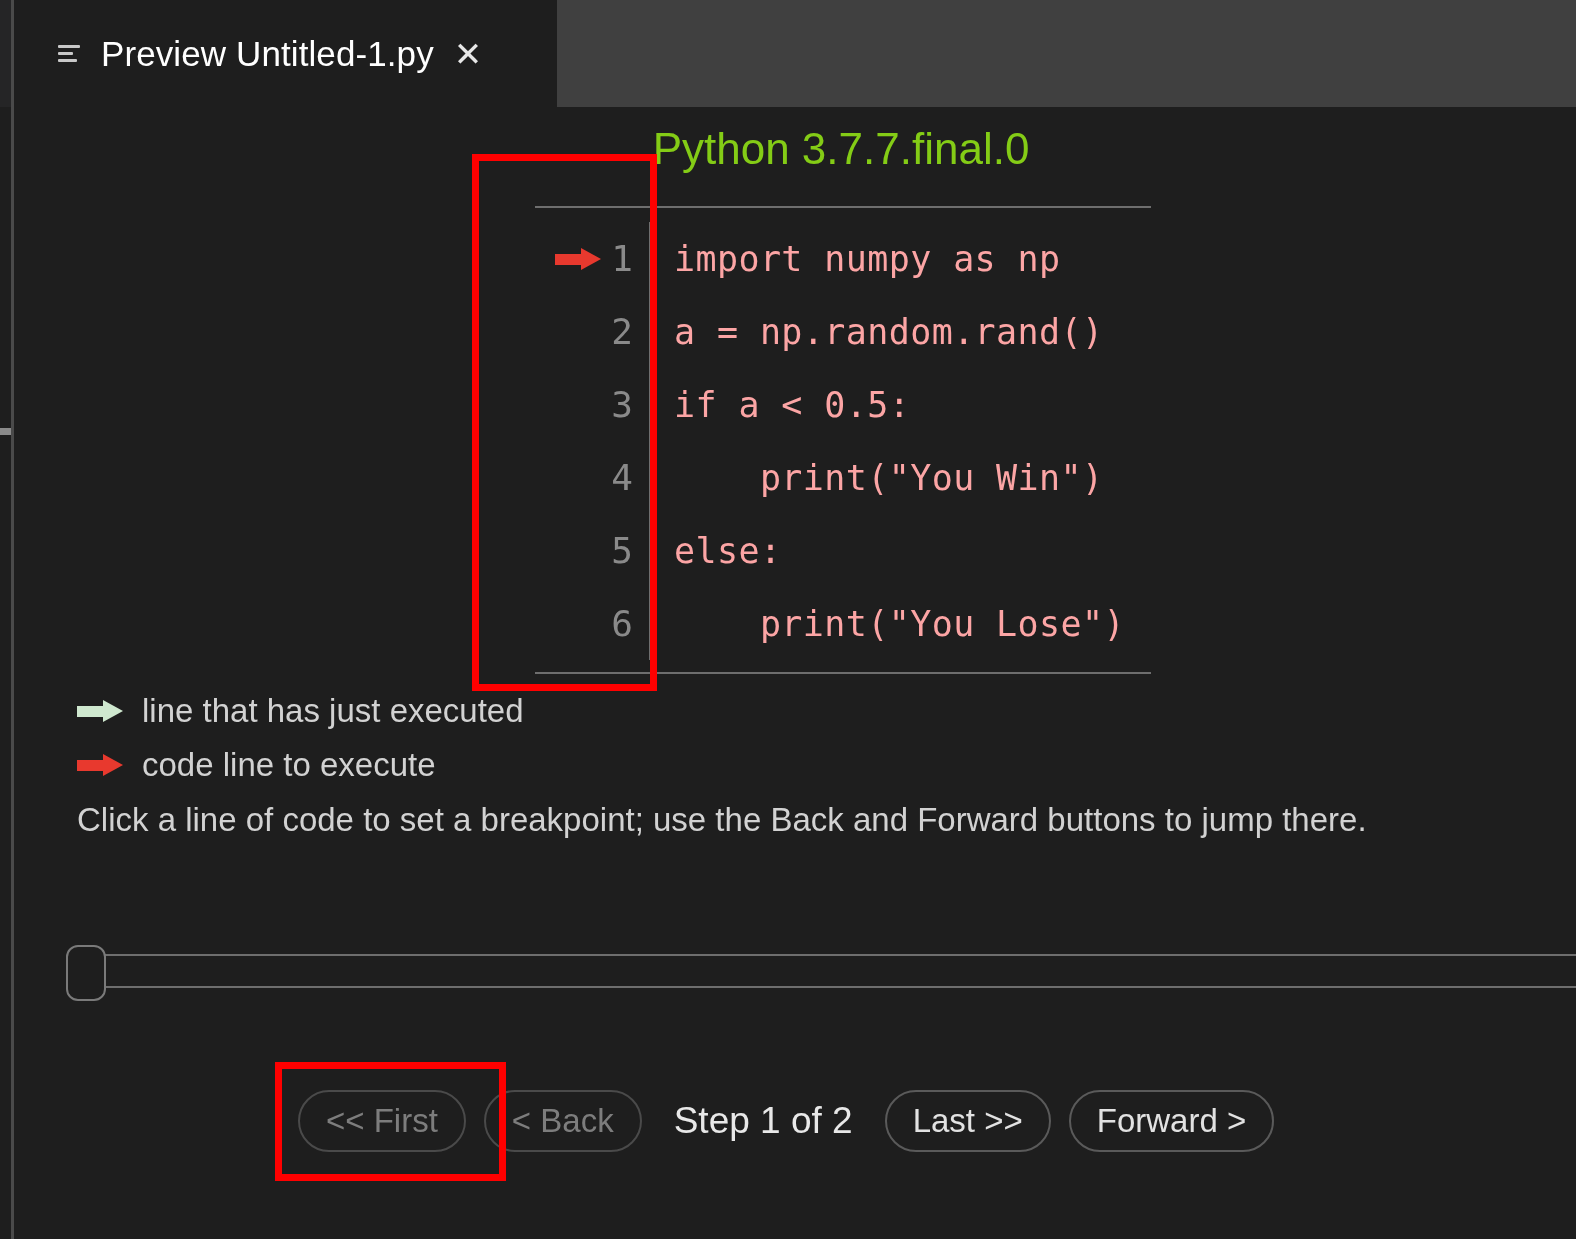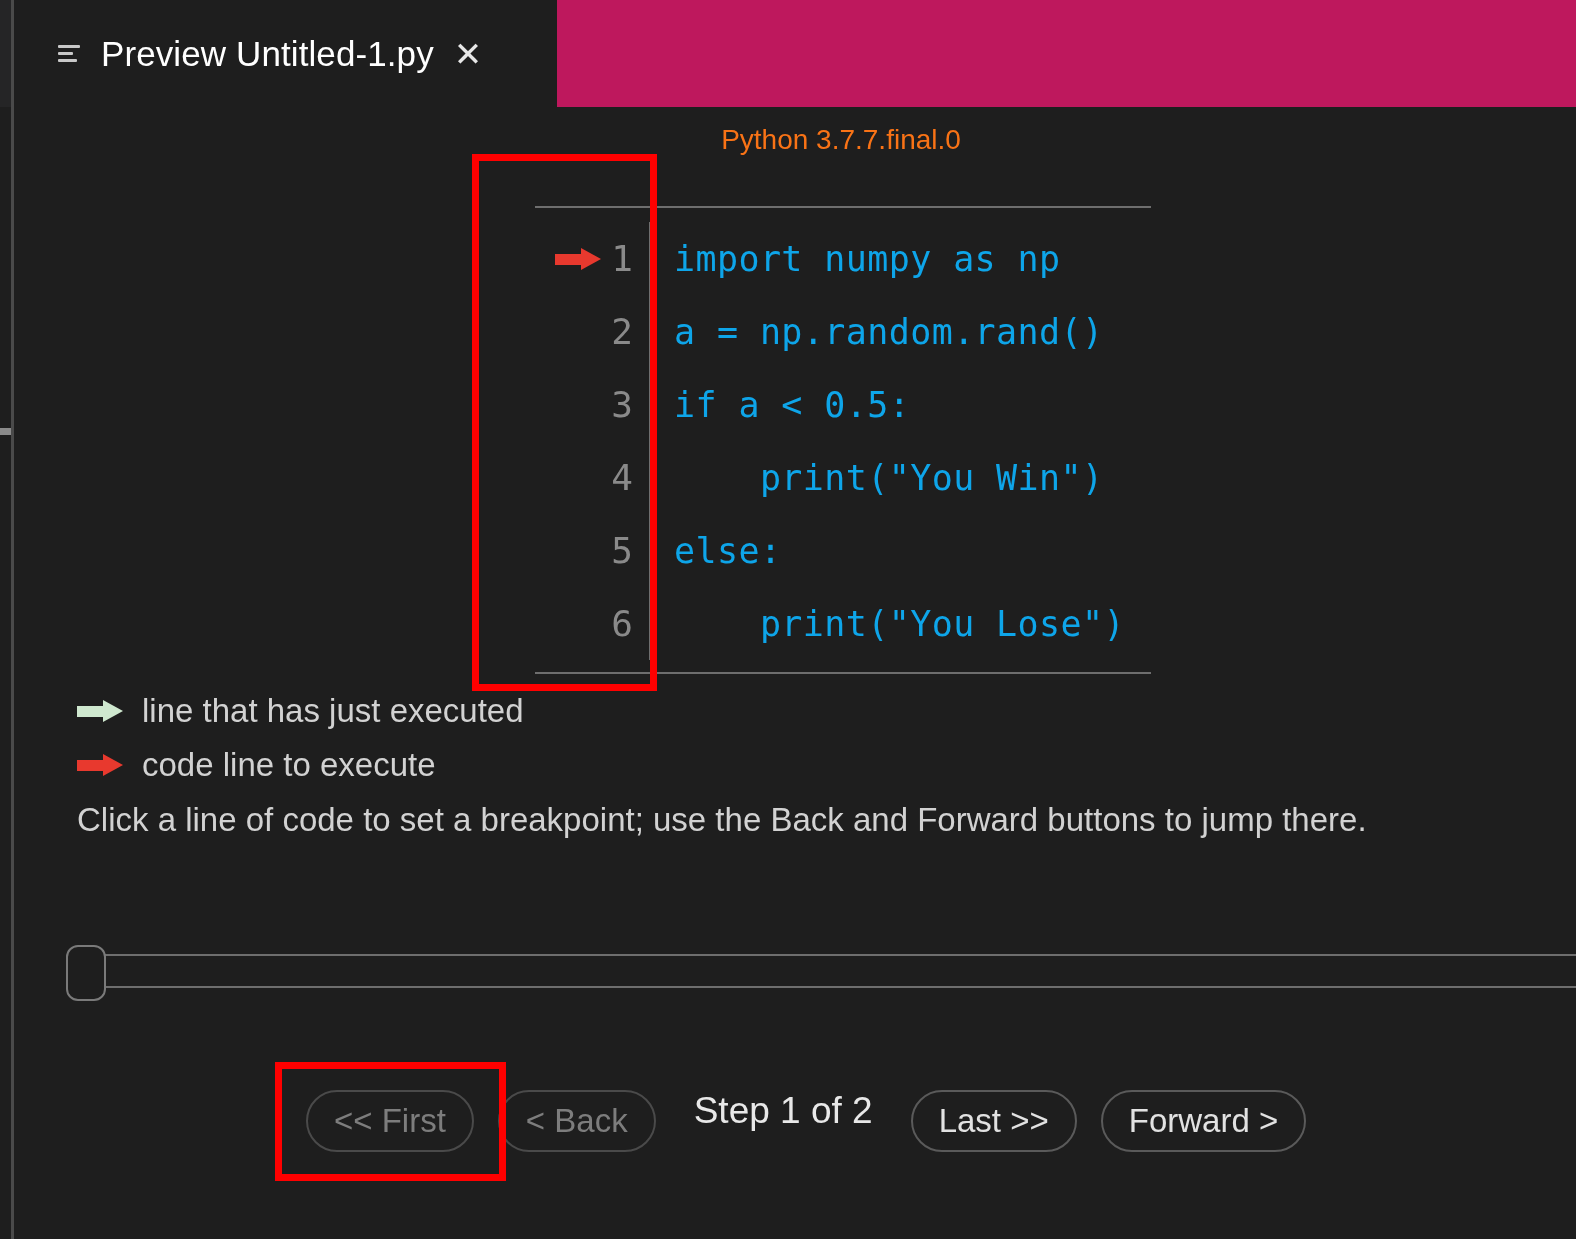--- a/index.html
+++ b/index.html
@@ -41,21 +41,21 @@
     left: 0; top: 428px;
     width: 11px; height: 7px;
     background: #8a8a8a;
   }
 
   
   .tabbar {
     position: absolute;
     left: 14px; top: 0;
     width: 1562px; height: 107px;
-    background: #be185d;
+    background: #404040;
   }
   .tab {
     position: absolute;
     left: 0; top: 0;
     width: 543px; height: 107px;
     background: #1e1e1e;
     display: flex;
     align-items: center;
     box-sizing: border-box;
     padding-left: 44px;
@@ -100,22 +100,22 @@
     width: 1562px; height: 1132px;
     background: #1e1e1e;
   }
 
   
   .py-version {
     position: absolute;
     left: 531px; top: 124px;
     width: 620px;
     text-align: center;
-    font-size: 28px;
-    color: #f97316;
+    font-size: 44px;
+    color: #84cc16;
     white-space: nowrap;
   }
 
   
   .code-block {
     position: absolute;
     left: 535px; top: 206px;
     width: 616px;
   }
   .code-rule {
@@ -179,21 +179,21 @@
   .code-sep {
     width: 3px;
     align-self: stretch;
     background: #6e6e6e;
     flex: 0 0 auto;
   }
   .code-text {
     padding-left: 22px;
     font-family: "DejaVu Sans Mono", monospace;
     font-size: 35px;
-    color: #0ea5e9;
+    color: #fca5a5;
     white-space: pre;
     letter-spacing: 0.4px;
   }
 
   
   .legend {
     position: absolute;
     left: 77px; top: 684px;
   }
   .legend-row {
@@ -245,24 +245,24 @@
     width: 36px; height: 52px;
     border: 2px solid #7a7a7a;
     border-radius: 12px;
     background: #1e1e1e;
     cursor: pointer;
   }
 
   
   .nav {
     position: absolute;
-    left: 306px; top: 1090px;
-    display: flex;
-    align-items: flex-start;
-    gap: 24px;
+    left: 298px; top: 1090px;
+    display: flex;
+    align-items: center;
+    gap: 18px;
   }
   .nav-btn {
     border: 2px solid #5a5a5a;
     border-radius: 34px;
     background: transparent;
     color: #e2e2e2;
     font-size: 33px;
     font-family: "Liberation Sans", sans-serif;
     padding: 10px 26px;
     line-height: 1.15;

